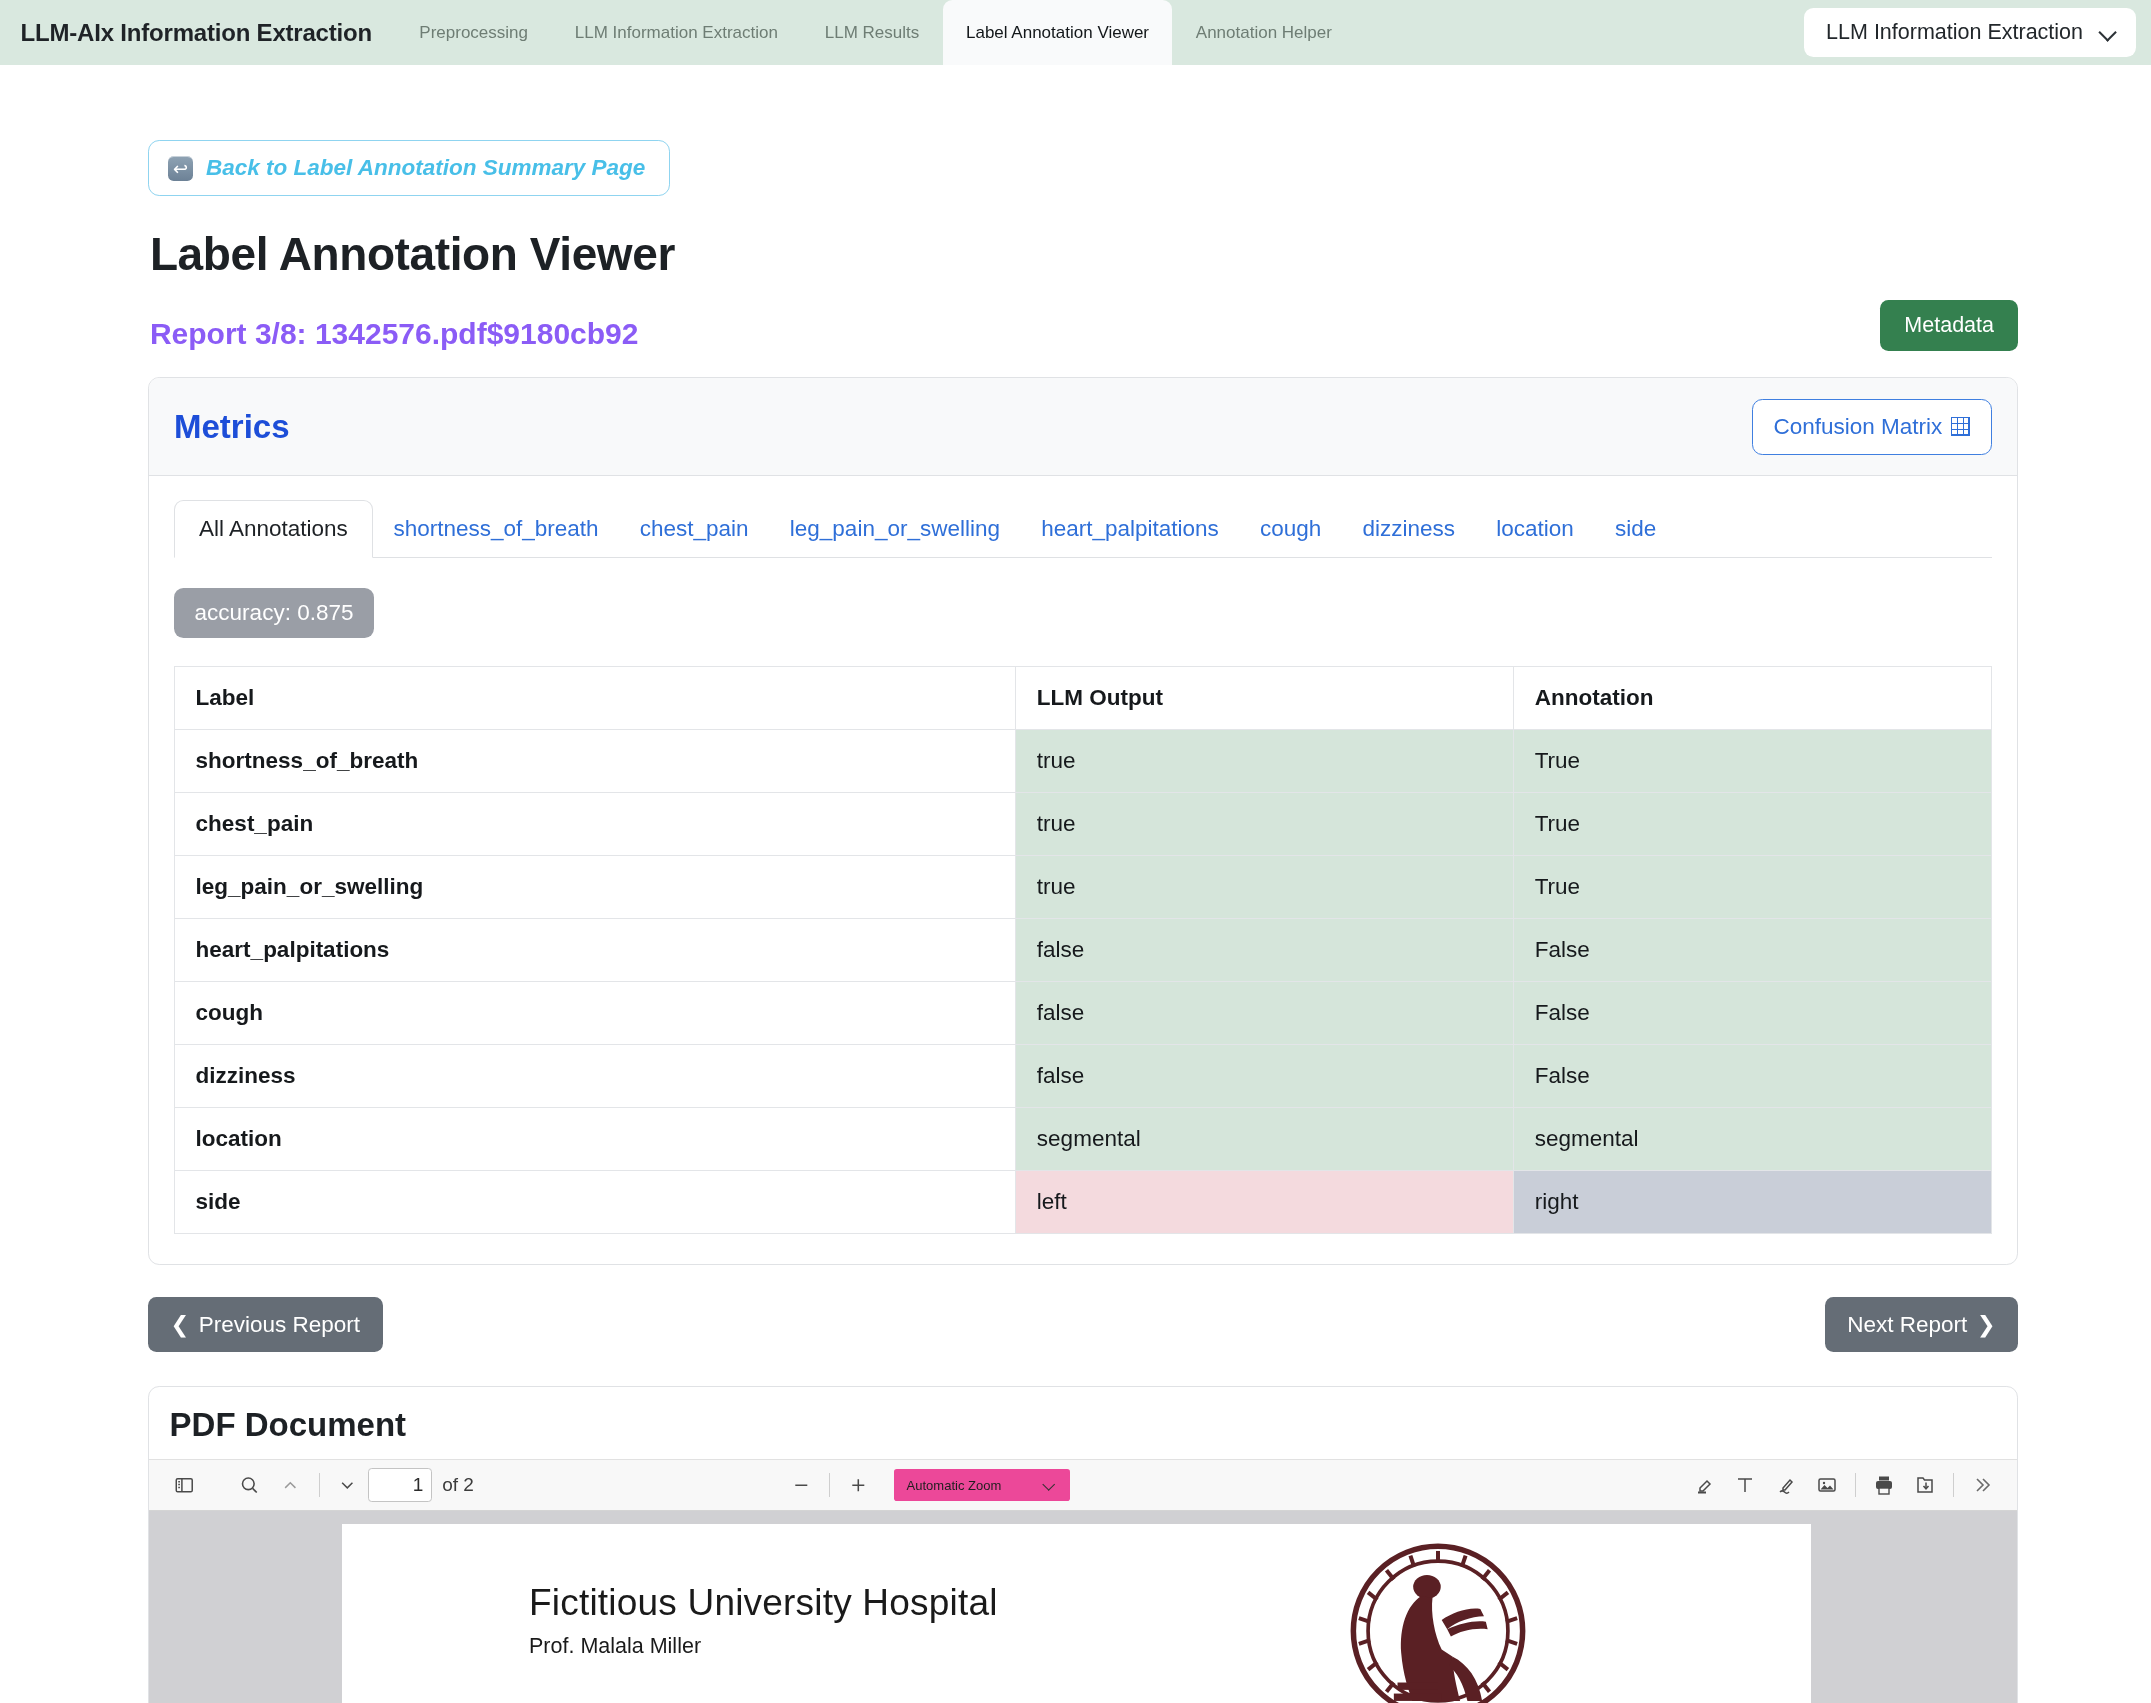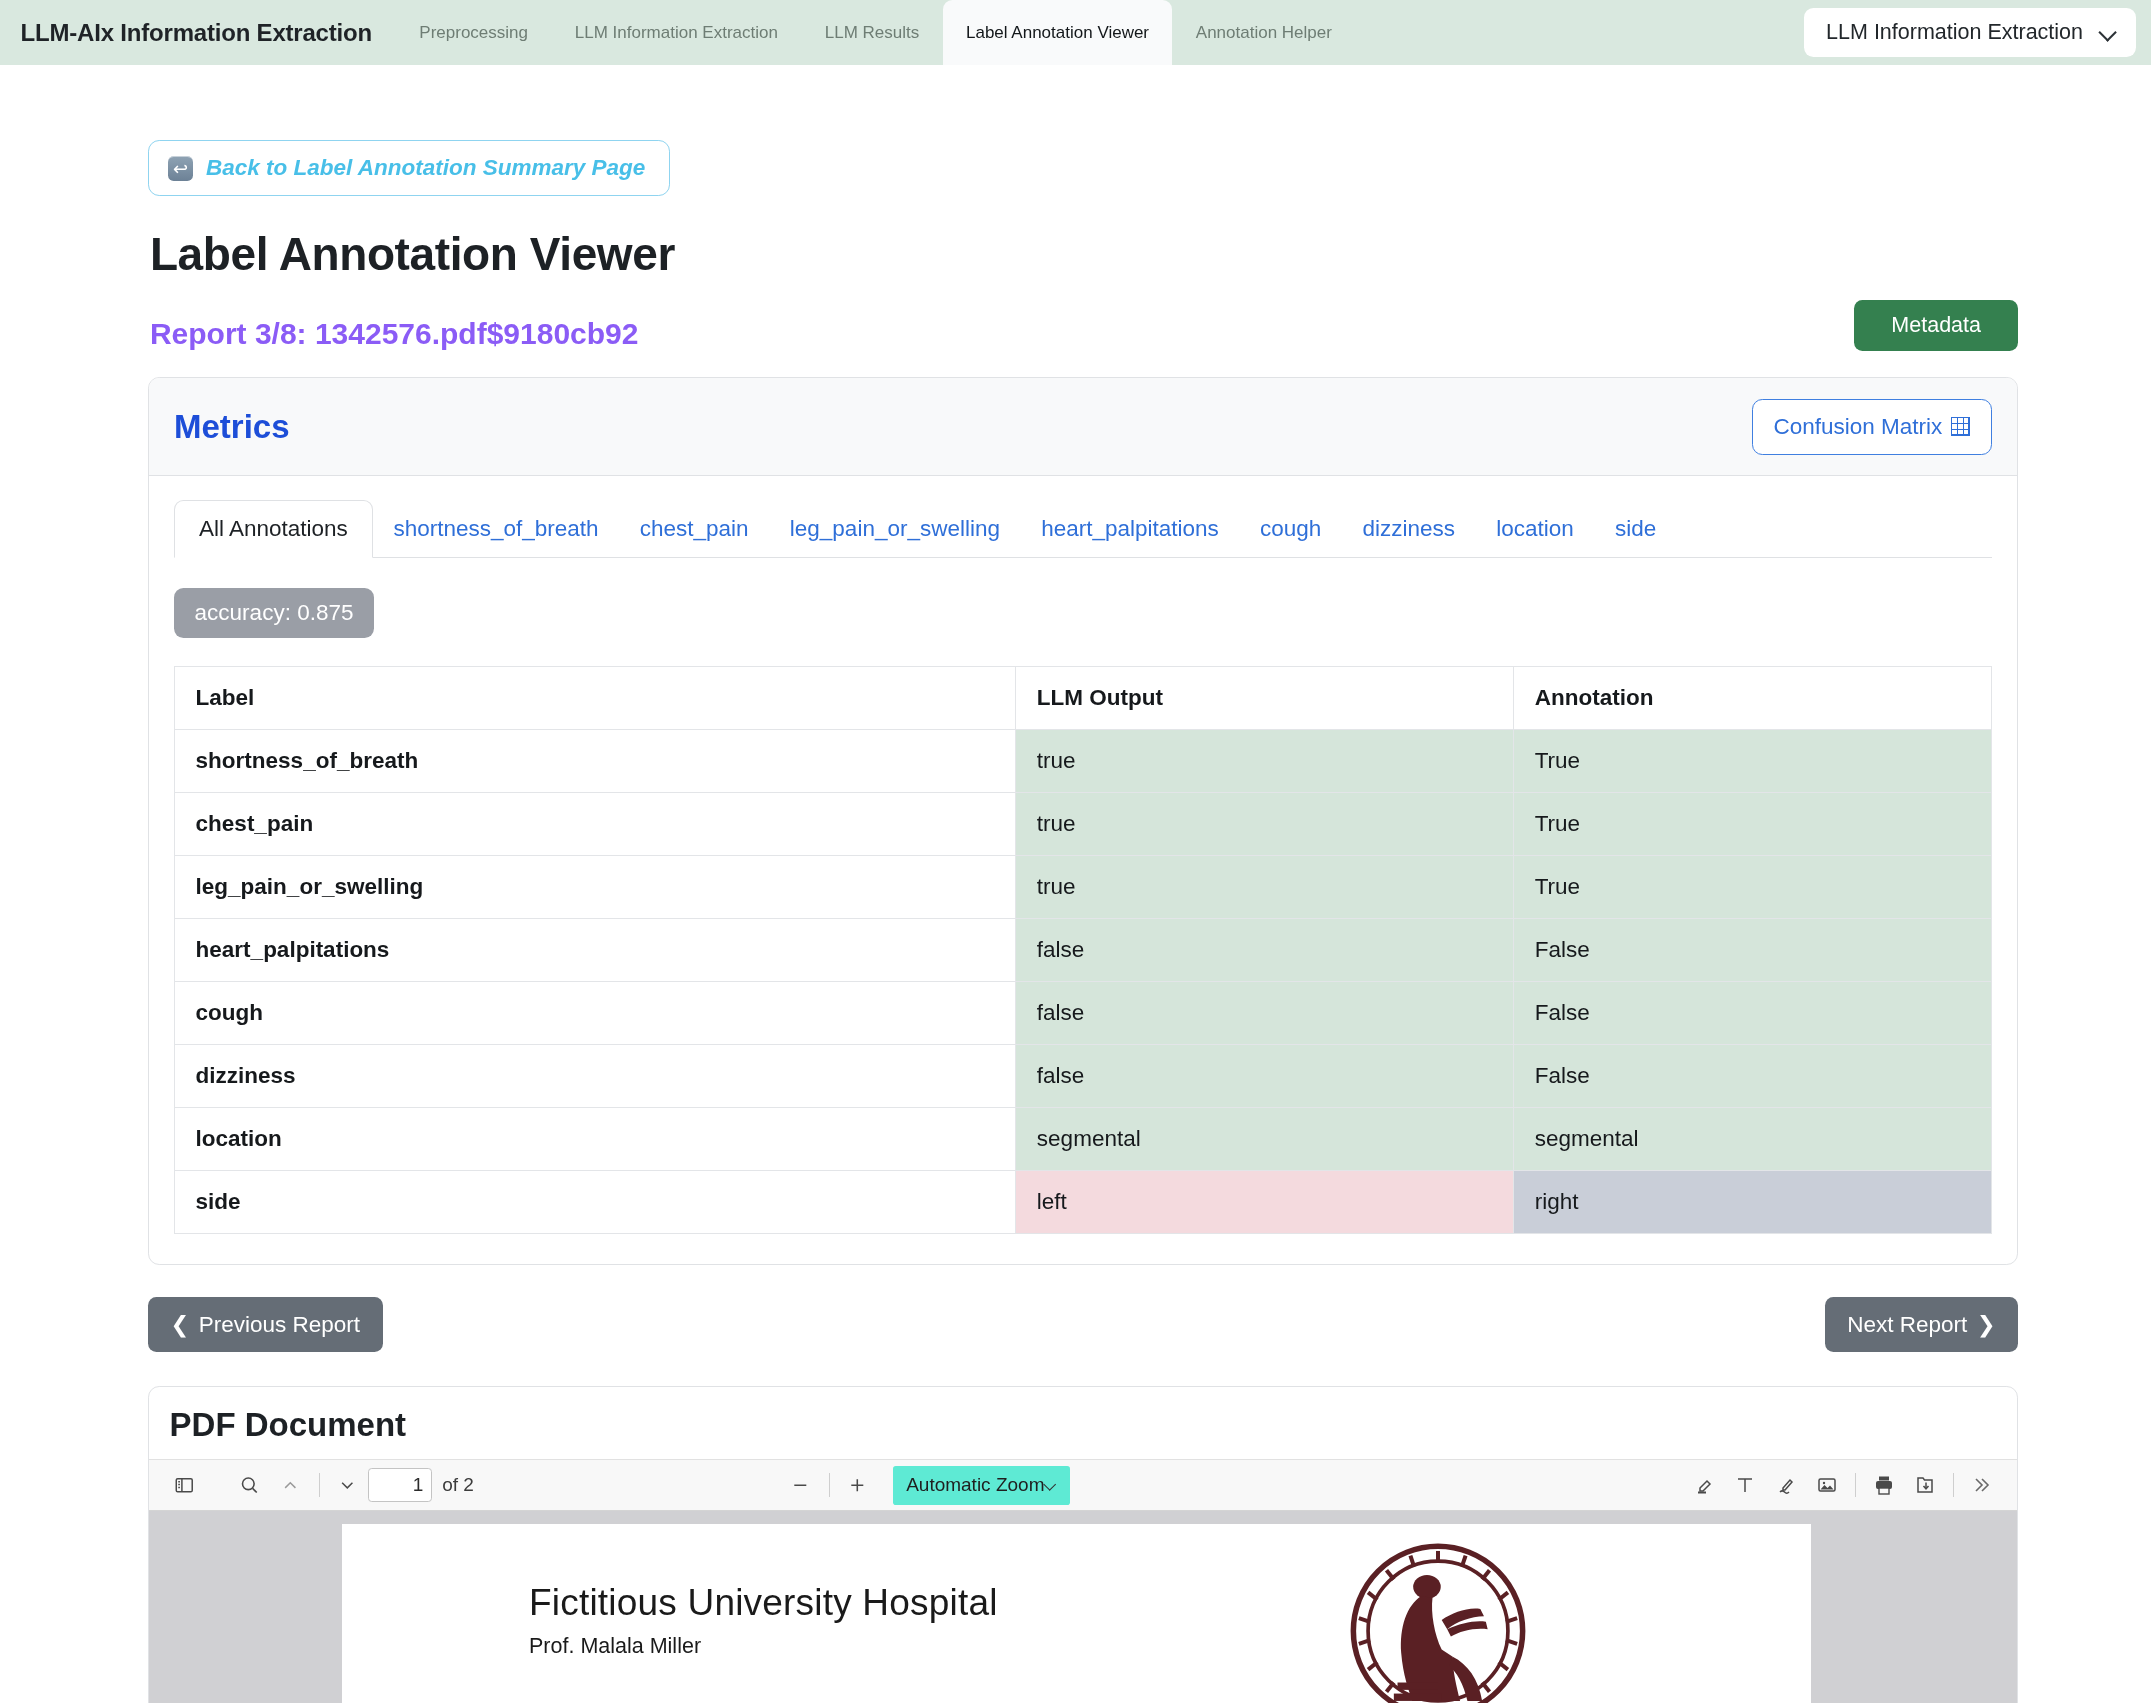--- a/index.html
+++ b/index.html
@@ -109,21 +109,21 @@
     display: flex; align-items: flex-end; justify-content: space-between;
     margin-top: 19px;
   }
   .report-sub {
     font-size: 30px; font-weight: 600; color: #8b5cf6;
     margin-left: 1.9px;
   }
   .metadata-btn {
     background: #34804f; color: #fff;
     border: none; border-radius: 8.4px;
-    padding: 13px 37px;
+    padding: 13px 24px;
     font-size: 21.5px;
     cursor: pointer;
     font-family: inherit;
   }
 
   
   .card {
     border: 0.9px solid #e0e2e5;
     border-radius: 11.2px;
     margin-top: 26px;
@@ -267,23 +267,23 @@
     border: 0.9px solid #c4c4c4; border-radius: 3.7px;
     background: #fff;
     text-align: right;
     font-size: 19px; color: #2b2b2b;
     padding: 0 7.5px;
     font-family: inherit;
   }
   .page-of { font-size: 19px; color: #3c3c3c; margin-left: 10.3px; }
   .tb-mid { margin-left: auto; margin-right: auto; display:flex; align-items:center; }
   .zoom-sel {
-    background: #5eead4;
+    background: #ec4899;
     border: none; border-radius: 2.8px;
-    font-size: 19px; color: #1f1f1f;
+    font-size: 13px; color: #1f1f1f;
     padding: 8.4px 13px;
     min-width: 176px;
     display: flex; align-items: center; justify-content: space-between;
     cursor: pointer;
     margin-left: 15px;
   }
   .chev-sm { width: 13px; height: 13px; position: relative; display:inline-block; }
   .chev-sm::before {
     content:""; position:absolute; left:0.9px; top:0.9px;
     width: 8.4px; height: 8.4px;

